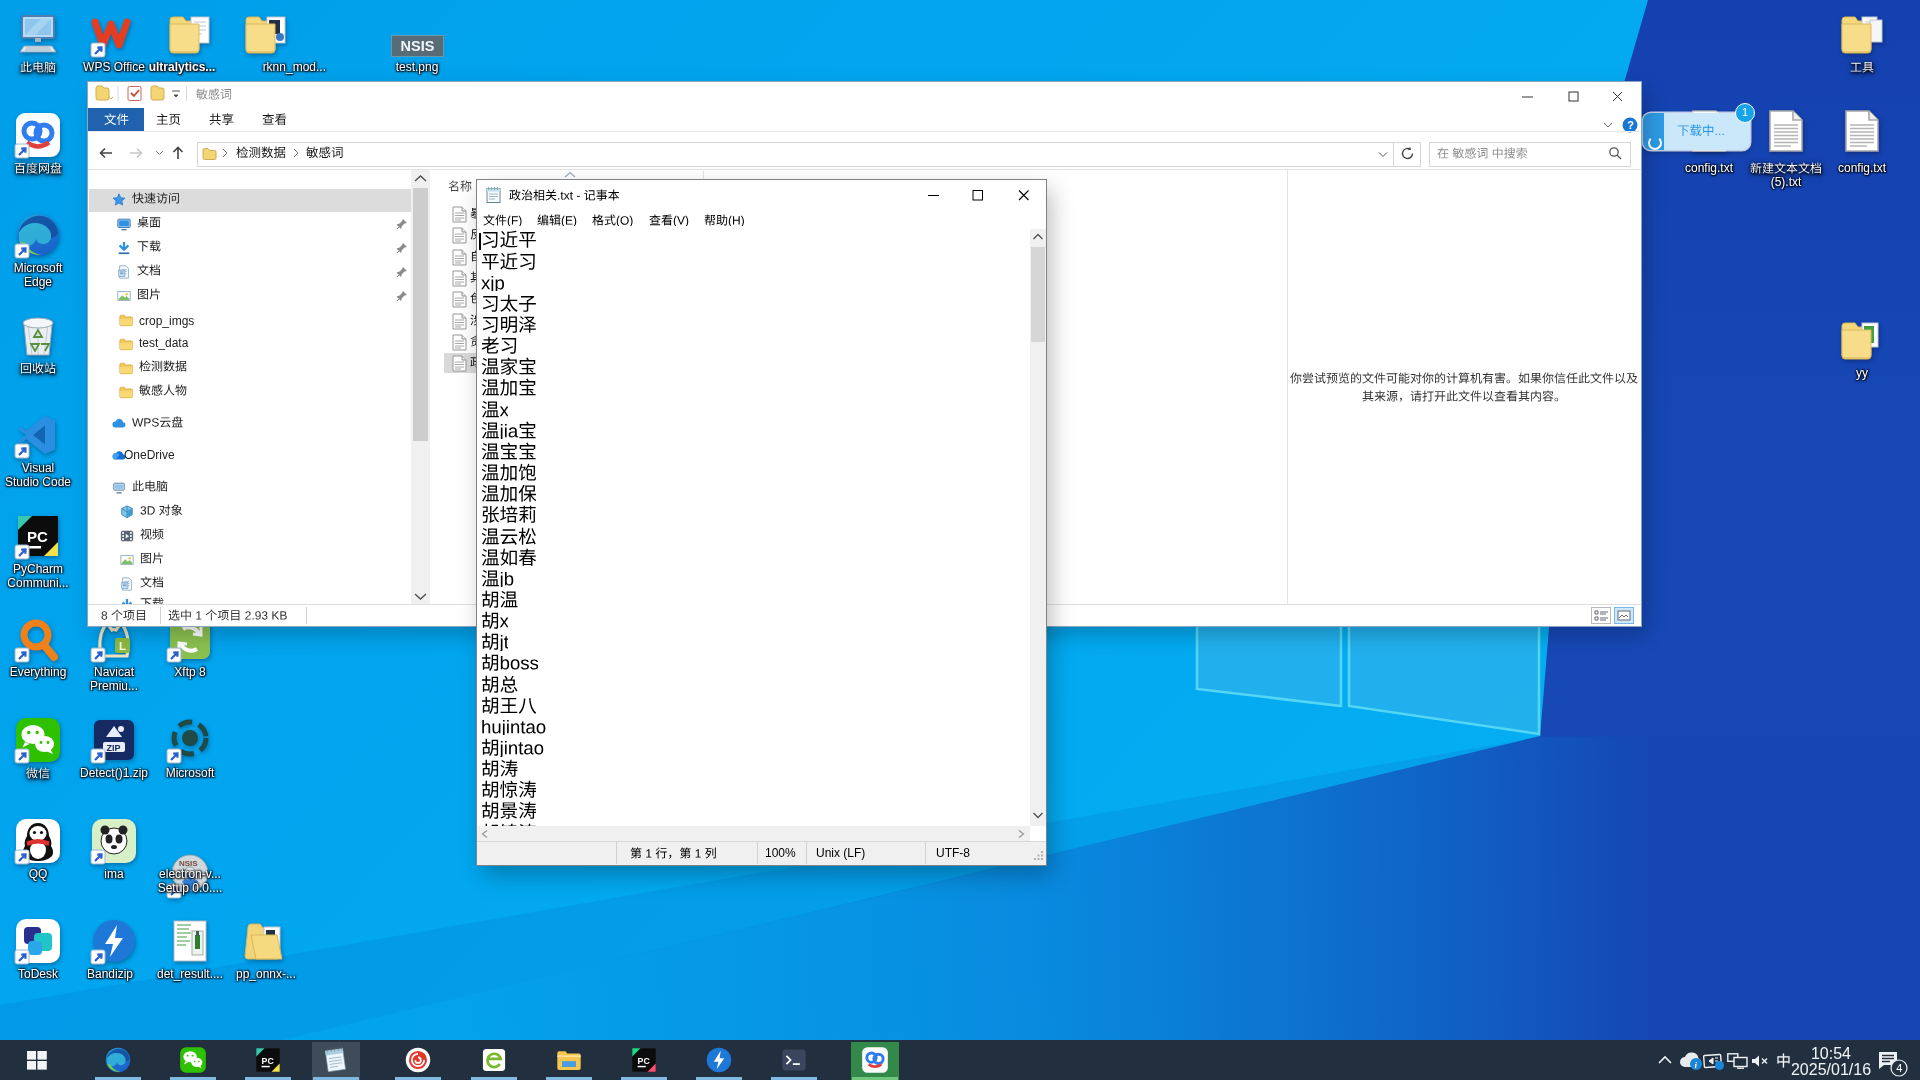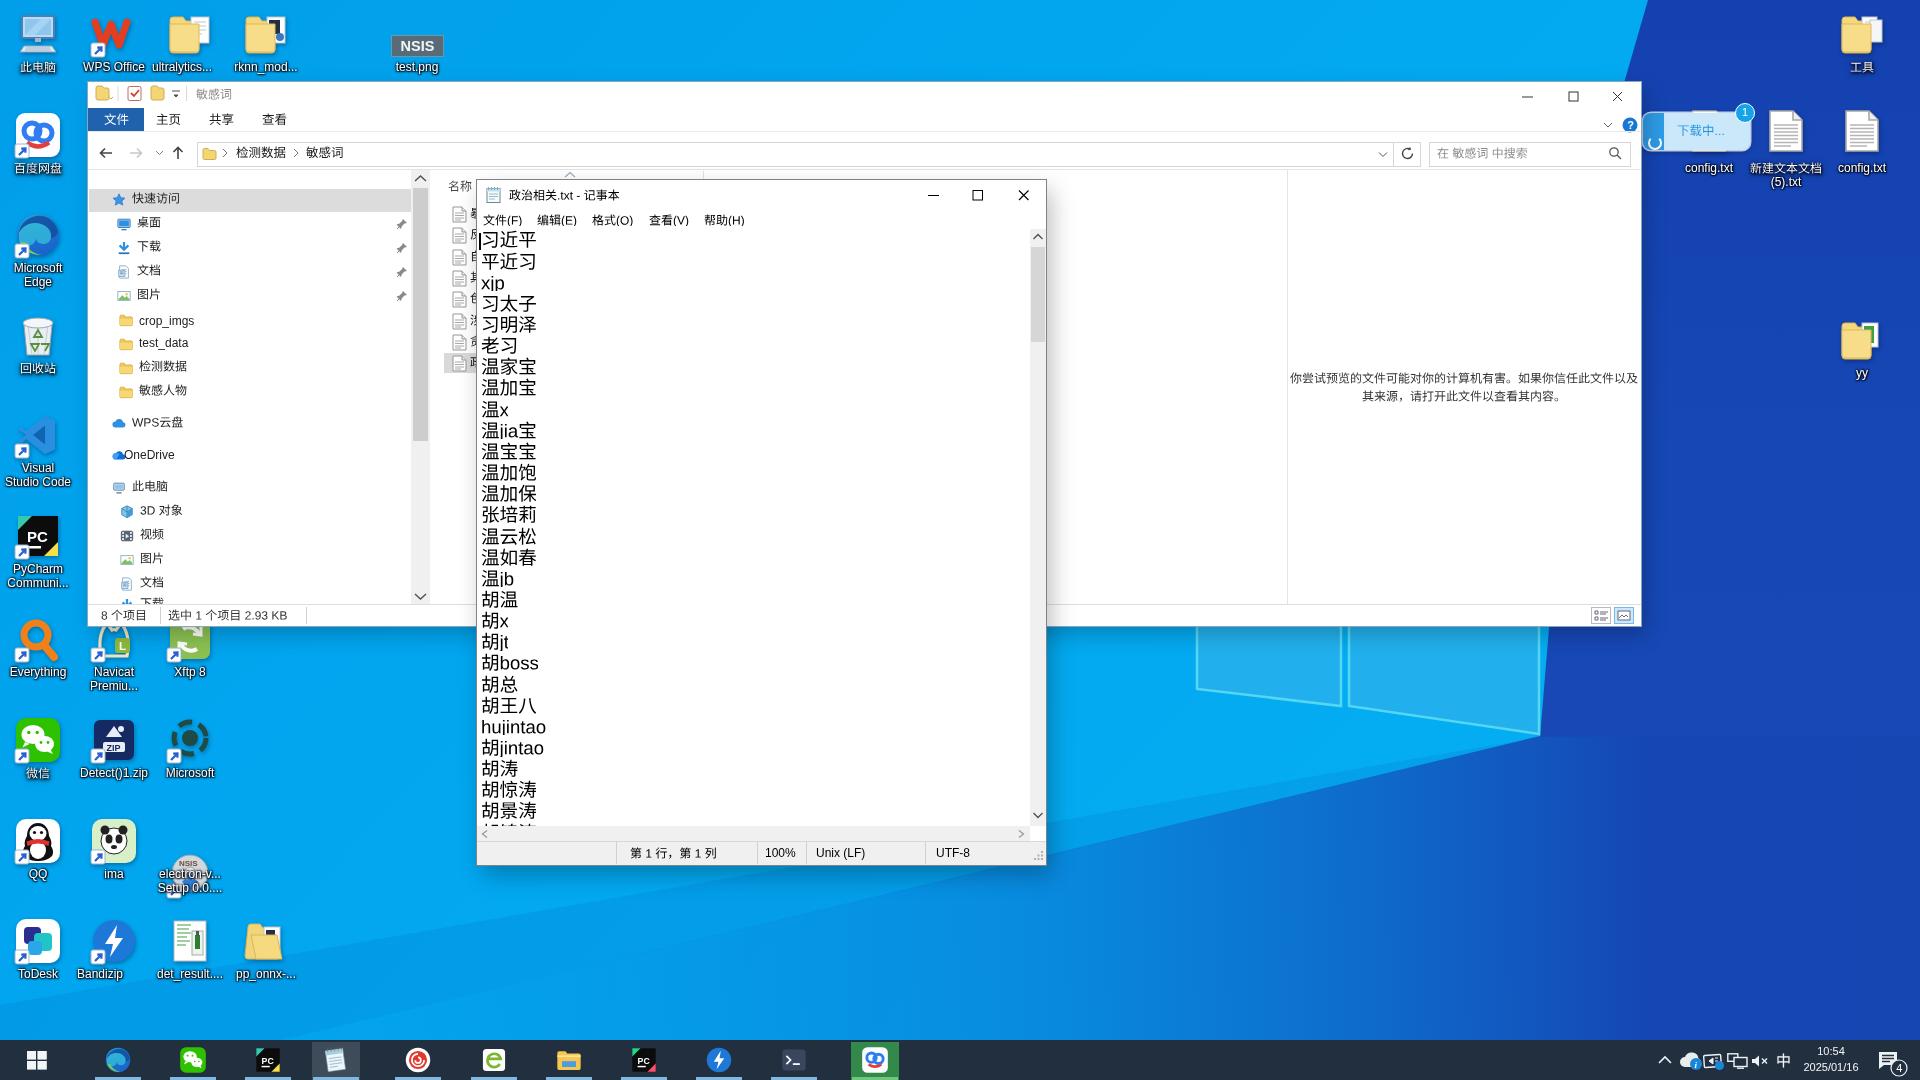--- a/index.html
+++ b/index.html
@@ -6,21 +6,21 @@
 #wall,#desk,#pop,#explorer,#notepad,#taskbar{position:absolute;left:0;top:0}
 svg{display:block}
 .dico{position:absolute}
 .dico svg{display:block;filter:drop-shadow(1px 2px 2px rgba(0,10,40,.33))}
 .dl{filter:drop-shadow(1px 1.2px 1px rgba(0,0,10,.9)) drop-shadow(-1px 1px 1.2px rgba(0,0,10,.55)) drop-shadow(0 0 2.5px rgba(0,0,20,.6))}
 .dlt{position:absolute;font-size:12px;color:#fff;text-align:center;
  text-shadow:1px 1px 1.5px rgba(0,0,10,.95),-1px 1px 1.5px rgba(0,0,10,.75),1px -1px 1.5px rgba(0,0,10,.75),0 0 3px rgba(0,0,20,.7);white-space:nowrap}
 .bx{position:absolute;background:#fff;border:1px solid #d6d6d6}
 .nv{width:14px;height:14px;display:block}
 .nt{position:absolute;font-size:12px;color:#222;white-space:nowrap}
-.tbt{position:absolute;font-size:11px;color:#f2f5f7;white-space:nowrap}
+.tbt{position:absolute;font-size:16px;color:#f2f5f7;white-space:nowrap}
 </style></head><body>
 <svg width="0" height="0" style="position:absolute">
     <defs>
       <path id="gl0020" d=""></path>
       <path id="gl0028" d="M62 -260Q62 -401 106 -513Q150 -625 242 -725H327Q236 -623 193 -509Q150 -395 150 -259Q150 -124 193 -10Q235 104 327 207H242Q150 107 106 -5Q62 -118 62 -258Z"></path>
       <path id="gl0029" d="M271 -258Q271 -117 227 -4Q183 108 91 207H6Q98 104 140 -9Q183 -123 183 -259Q183 -395 140 -509Q97 -623 6 -725H91Q183 -625 227 -512Q271 -400 271 -260Z"></path>
       <path id="gl002D" d="M44 -227V-305H289V-227Z"></path>
       <path id="gl002E" d="M91 0V-107H187V0Z"></path>
       <path id="gl0030" d="M517 -344Q517 -172 456 -81Q396 10 277 10Q158 10 99 -81Q39 -171 39 -344Q39 -521 97 -610Q155 -698 280 -698Q401 -698 459 -609Q517 -520 517 -344ZM428 -344Q428 -493 393 -560Q359 -627 280 -627Q199 -627 163 -561Q128 -495 128 -344Q128 -198 164 -130Q200 -62 278 -62Q355 -62 392 -131Q428 -201 428 -344Z"></path>
       <path id="gl0031" d="M76 0V-75H251V-604L96 -493V-576L259 -688H340V-75H507V0Z"></path>
@@ -276,33 +276,33 @@
     <div class="dico" style="left:166.0px;top:10.0px;">
       <svg width="48" height="48" viewBox="0 0 48 48">
         <path d="M4 10 q0 -3 3 -3 l10 0 3 4 l10 0 q3 0 3 3 l0 26 q0 3 -3 3 l-23 0 q-3 0 -3 -3 Z" fill="#f5d77c" stroke="#d9b65a"></path>
         <g>
           <rect x="25" y="7" width="18" height="26" fill="#fff" stroke="#b9c6d2"></rect>
           <path d="M28 12 h12 M28 16 h12 M28 20 h12 M28 24 h8" stroke="#b9c6d2"></path>
         </g>
         <path d="M4 14 l29 0 0 25 q0 3 -3 3 l-23 0 q-3 0 -3 -3 Z" fill="#f7dd8a" stroke="#dcb95c"></path>
       </svg>
     </div>
-    <div class="dlt" style="left:190.0px;top:59.5px;width:104px;margin-left:-60px;">ultralytics...</div>
+    <div class="dlt" style="left:190.0px;top:59.5px;width:104px;margin-left:-60px;font-weight:bold;">ultralytics...</div>
     <div class="dico" style="left:242.0px;top:10.0px;">
       <svg width="48" height="48" viewBox="0 0 48 48">
         <path d="M4 10 q0 -3 3 -3 l10 0 3 4 l10 0 q3 0 3 3 l0 26 q0 3 -3 3 l-23 0 q-3 0 -3 -3 Z" fill="#f5d77c" stroke="#d9b65a"></path>
         <g>
           <rect x="25" y="7" width="18" height="26" fill="#fff" stroke="#b9c6d2"></rect>
           <rect x="27" y="10" width="11" height="14" fill="#223042"></rect>
           <circle cx="38" cy="27" r="4" fill="#3b79c2"></circle>
         </g>
         <path d="M4 14 l29 0 0 25 q0 3 -3 3 l-23 0 q-3 0 -3 -3 Z" fill="#f7dd8a" stroke="#dcb95c"></path>
       </svg>
     </div>
-    <div class="dlt" style="left:266.0px;top:59.5px;width:120px;margin-left:-60px;">rknn_mod...</div>
+    <div class="dlt" style="left:266.0px;top:59.5px;width:120px;margin-left:-60px;text-align:right;">rknn_mod...</div>
     <div style="position:absolute;left:392px;top:36px;width:51px;height:20px;background:#5a6b78;box-shadow:0 0 0 1px #699aa9;"></div>
     <div class="dlt" style="left:417.5px;top:38px;width:120px;margin-left:-60px;font-weight:bold;font-size:14.5px;text-shadow:none;color:#f2f6f8;">NSIS</div>
     <div class="dlt" style="left:417.0px;top:59.5px;width:120px;margin-left:-60px;">test.png</div>
     <div class="dico" style="left:14.0px;top:111.0px;">
       <svg width="48" height="48" viewBox="0 0 48 48">
         <rect x="2" y="2" width="44" height="44" rx="9" fill="#fbfdfe"></rect>
         <circle cx="18" cy="20" r="8" fill="none" stroke="#2f7df0" stroke-width="5"></circle>
         <circle cx="30" cy="22" r="8" fill="none" stroke="#2f7df0" stroke-width="5"></circle>
         <path d="M13 31.5 q11 8 22 0" stroke="#e33e3e" stroke-width="4.5" fill="none"></path>
         <g>
@@ -525,21 +525,21 @@
     <div class="dico" style="left:90.0px;top:917.0px;">
       <svg width="48" height="48" viewBox="0 0 48 48">
         <circle cx="24" cy="24" r="21" fill="#1e78d7"></circle>
         <path d="M27 8 L15 27 L23 27 L20 40 L33 21 L25 21 Z" fill="#fff"></path>
         <g>
           <rect x="1" y="33" width="14" height="14" rx="2" fill="#fff" stroke="#9bb8d3"></rect>
           <path d="M5 44 L11 38 M7.2 37.6 L11.5 37.5 L11.4 41.8" stroke="#2a5fd0" stroke-width="2.2" fill="none"></path>
         </g>
       </svg>
     </div>
-    <div class="dlt" style="left:102px;top:966.5px;width:116px;margin-left:-60px;">Bandizip</div>
+    <div class="dlt" style="left:112px;top:966.5px;width:116px;margin-left:-60px;">Bandizip</div>
     <div class="dico" style="left:166.0px;top:917.0px;">
       <svg width="48" height="48" viewBox="0 0 48 48">
         <rect x="8" y="4" width="32" height="40" fill="#fff" stroke="#b0bcc8"></rect>
         <path d="M11 8 h14 M11 12 h12 M11 16 h14 M11 20 h10 M11 24 h13 M11 28 h9" stroke="#3f9d44"></path>
         <rect x="26" y="14" width="11" height="24" fill="#eef3ee" stroke="#9db2a0"></rect>
         <rect x="29" y="18" width="5" height="14" fill="#2e7d32"></rect>
         <rect x="30" y="14" width="3" height="5" fill="#455a64"></rect>
       </svg>
     </div>
     <div class="dlt" style="left:190.0px;top:966.5px;width:120px;margin-left:-60px;">det_result....</div>

